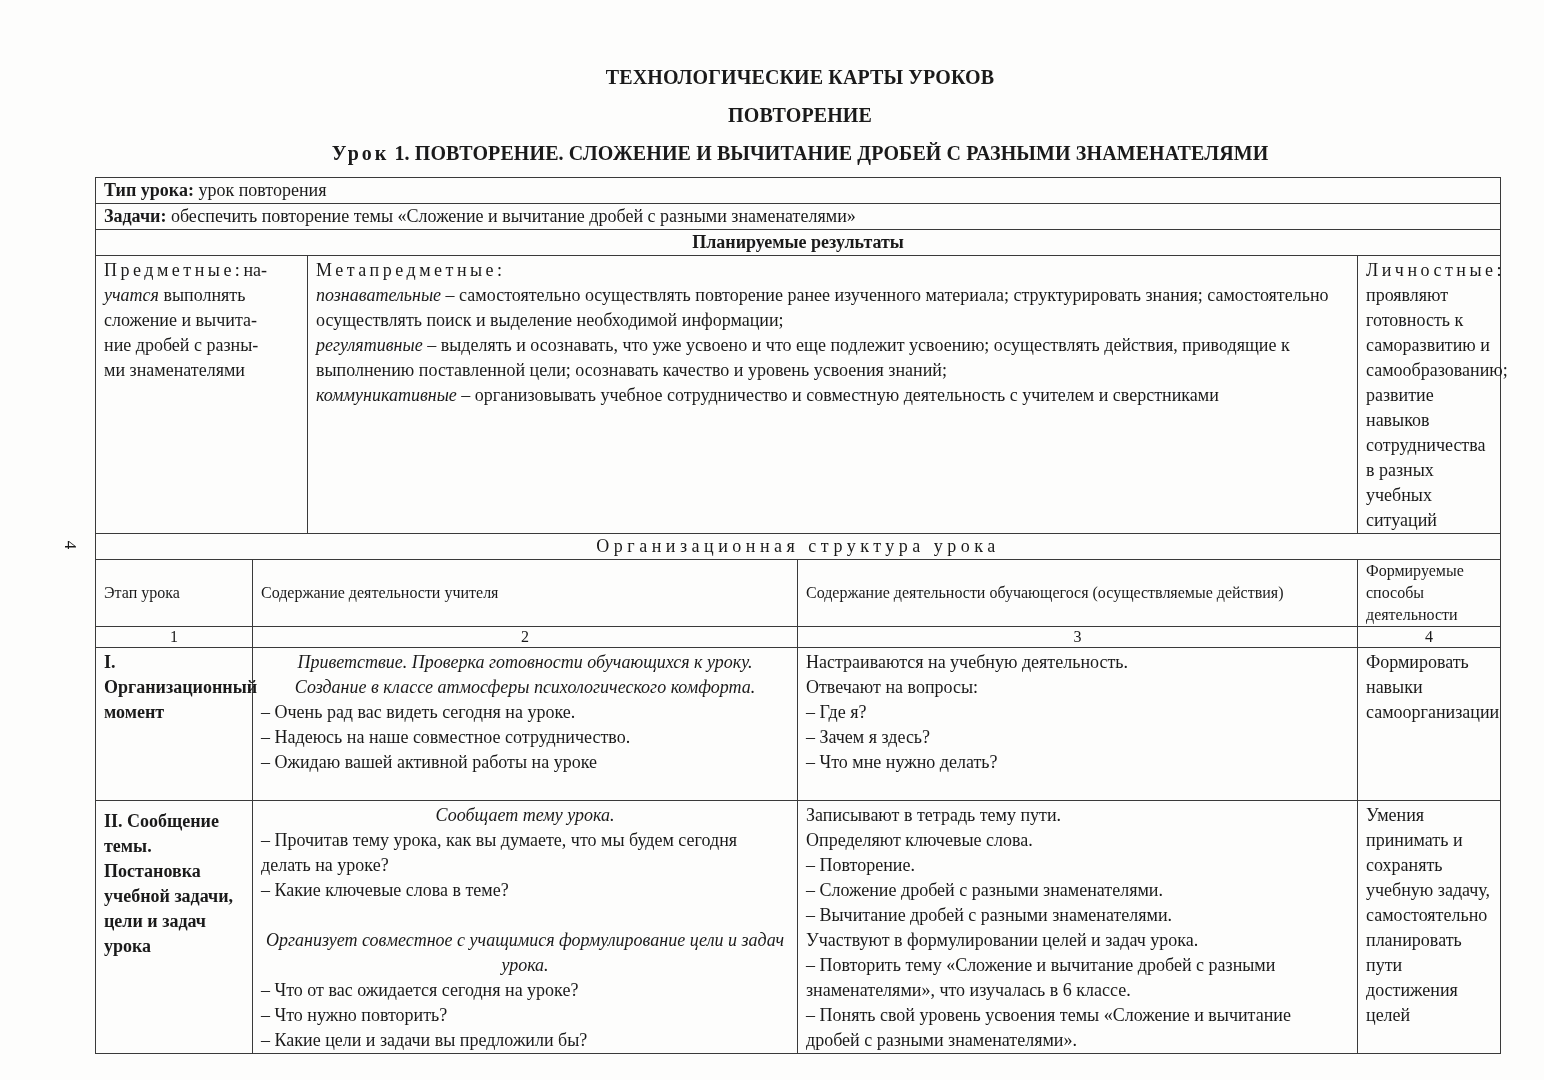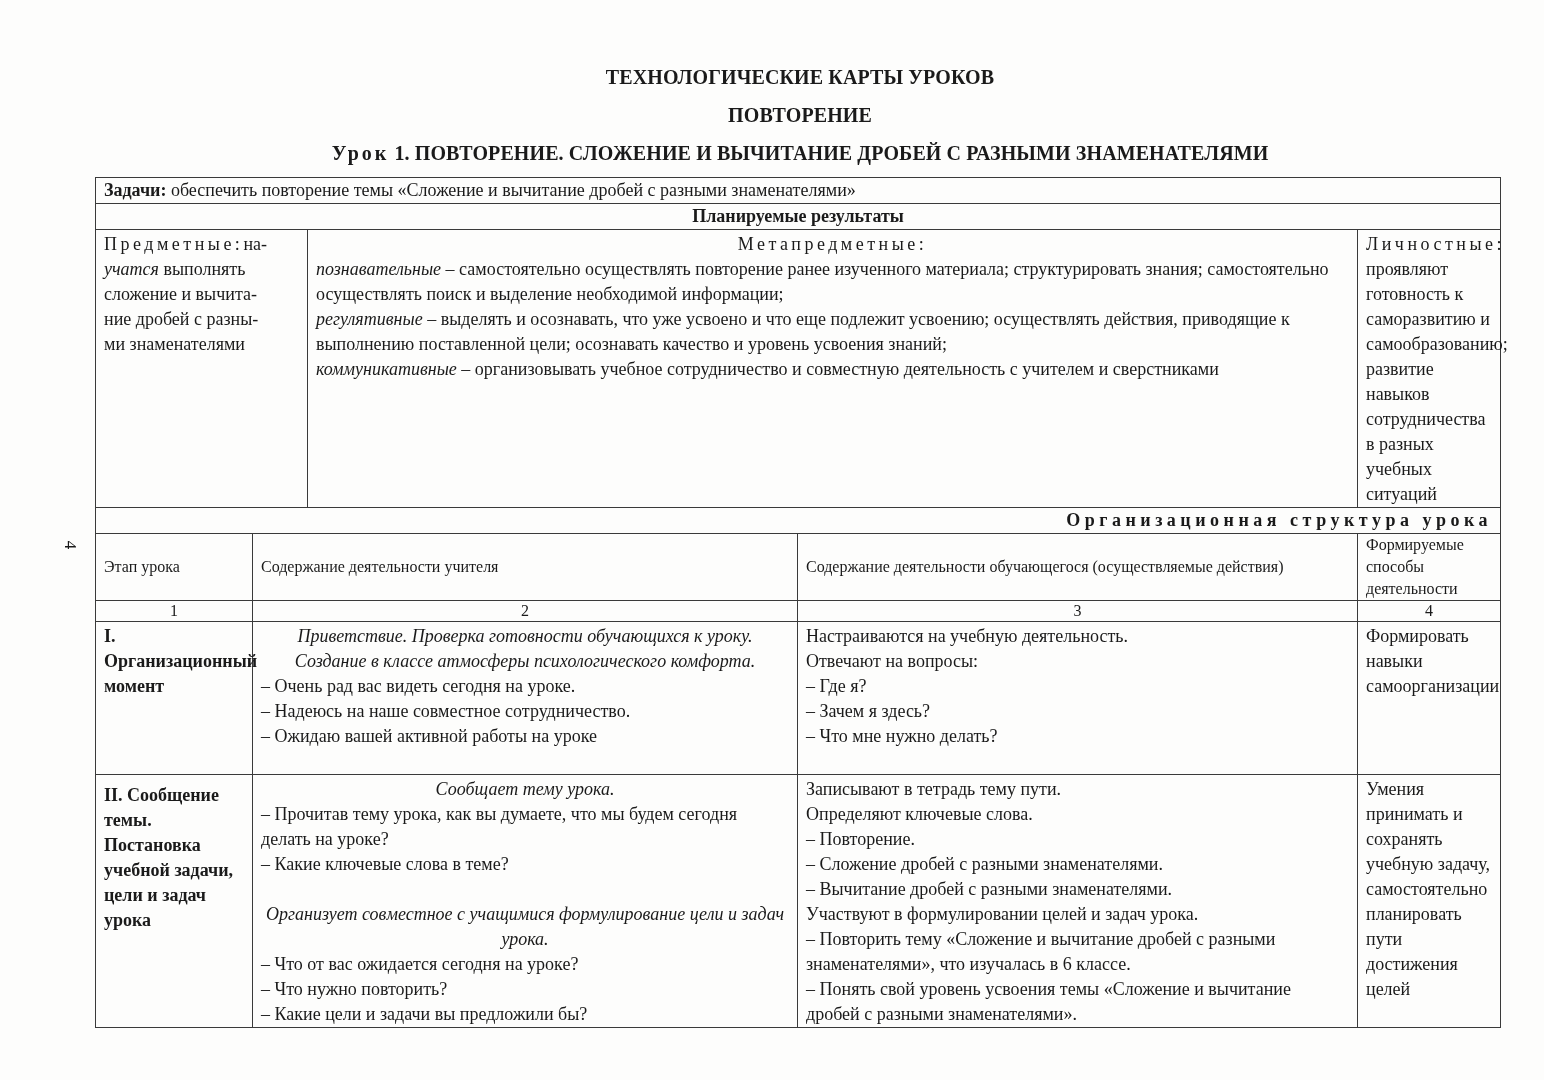--- a/index.html
+++ b/index.html
@@ -21,46 +21,49 @@
   table.card {
     position: absolute; left: 95px; top: 177px; width: 1405px;
     border-collapse: collapse; table-layout: fixed; font-size: 18px; line-height: 25px;
   }
   table.card td {
     border: 1.5px solid #3a3a3a; padding: 0 8px; vertical-align: top;
   }
   .b { font-weight: bold; }
   .i { font-style: italic; text-align: center; }
   .center { text-align: center; }
-  .sp { letter-spacing: 3.5px; text-align: center; }
+  .sp { letter-spacing: 3.5px; }
   .hdr { font-size: 16px; line-height: 22px; vertical-align: middle !important; }
   .num { font-size: 16px; line-height: 20px; text-align: center; padding: 0 !important; }
   .line { display: block; font-family: Liberation Serif, serif; }
   .bold-stage { font-weight: bold; line-height: 25px; }
-  .org-title { font-weight: bold; letter-spacing: 4.5px; text-align: right; }
+  .org-title { font-weight: normal; letter-spacing: 4.5px; text-align: center; }
 </style>
 </head>
 <body>
 
 <div class="title" id="t1">ТЕХНОЛОГИЧЕСКИЕ КАРТЫ УРОКОВ</div>
 <div class="title" id="t2">ПОВТОРЕНИЕ</div>
 <div class="title" id="t3"><span class="spaced">Урок</span><span> 1. ПОВТОРЕНИЕ. СЛОЖЕНИЕ И ВЫЧИТАНИЕ ДРОБЕЙ С РАЗНЫМИ ЗНАМЕНАТЕЛЯМИ</span></div>
 
 <div class="page-num">4</div>
 
 <table class="card">
   <colgroup>
     <col style="width:157px">
       <col style="width:55px">
       <col style="width:490px">
       <col style="width:440px">
       <col style="width:120px">
       <col style="width:143px">
   </colgroup>
   <tbody>
+      <tr style="height:26px">
+    <td colspan="6"><span class="b">Тип урока:</span><span> урок повторения</span></td>
+  </tr>
   <tr style="height:26px">
     <td colspan="6"><span class="b">Задачи:</span><span> обеспечить повторение темы «Сложение и вычитание дробей с разными знаменателями»</span></td>
   </tr>
   <tr style="height:26px">
     <td colspan="6" class="center b">Планируемые результаты</td>
   </tr>
   <tr style="height:200px">
     <td colspan="2" style="padding-top:2px">
       <span class="sp">Предметные:</span><span>на-</span><br>
       <span class="i">учатся</span><span> выполнять</span><br>

